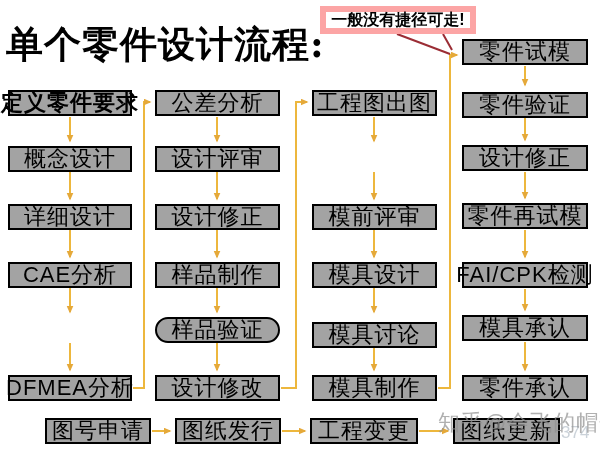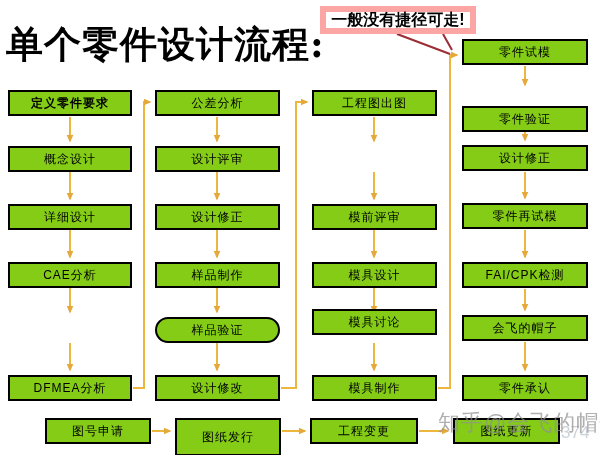--- a/index.html
+++ b/index.html
@@ -8,23 +8,23 @@
     font-family:"Liberation Sans","DejaVu Sans",sans-serif;
     padding-left:44px;
   }
   #diagram-title{
     position:absolute;left:6px;top:20px;width:340px;
     font-family:"DejaVu Serif","Liberation Serif",serif;
     font-size:37px;font-weight:bold;color:#000;letter-spacing:1px;white-space:nowrap;
     z-index:2;
   }
   .fbox{
-    position:absolute;background:#84cc16;border:2.5px solid #000;
+    position:absolute;background:#a3a3a3;border:2.5px solid #000;
     display:flex;align-items:center;justify-content:center;
-    font-size:12px;color:#000;white-space:nowrap;box-sizing:border-box;
+    font-size:22px;color:#000;white-space:nowrap;box-sizing:border-box;
     z-index:2;letter-spacing:1px;
   }
   #callout{
     position:absolute;left:320px;top:6px;width:156px;height:28px;
     background:#ffffff;border:6px solid #fca5a5;box-sizing:border-box;
     display:flex;align-items:center;justify-content:center;
     font-size:16px;font-weight:bold;color:#000;white-space:nowrap;
     z-index:3;
   }
   #arrow-layer{position:absolute;left:0;top:0;z-index:1;}
@@ -105,33 +105,33 @@
   <div class="fbox" style="left:155px;top:90px;width:125px;height:26px;">公差分析</div>
   <div class="fbox" style="left:155px;top:146px;width:125px;height:26px;">设计评审</div>
   <div class="fbox" style="left:155px;top:204px;width:125px;height:26px;">设计修正</div>
   <div class="fbox" style="left:155px;top:262px;width:125px;height:26px;">样品制作</div>
   <div class="fbox" style="left:155px;top:317px;width:125px;height:26px;border-radius:13px;">样品验证</div>
   <div class="fbox" style="left:312px;top:90px;width:125px;height:26px;">工程图出图</div>
 
   <div class="fbox" style="left:155px;top:375px;width:125px;height:26px;">设计修改</div>
   <div class="fbox" style="left:312px;top:204px;width:125px;height:26px;">模前评审</div>
   <div class="fbox" style="left:312px;top:262px;width:125px;height:26px;">模具设计</div>
-  <div class="fbox" style="left:312px;top:309px;width:125px;height:26px;">模具讨论</div>
+  <div class="fbox" style="left:312px;top:322px;width:125px;height:26px;">模具讨论</div>
   <div class="fbox" style="left:312px;top:375px;width:125px;height:26px;">模具制作</div>
 
   <div class="fbox" style="left:462px;top:39px;width:126px;height:26px;">零件试模</div>
-  <div class="fbox" style="left:462px;top:106px;width:126px;height:26px;">零件验证</div>
+  <div class="fbox" style="left:462px;top:92px;width:126px;height:26px;">零件验证</div>
   <div class="fbox" style="left:462px;top:145px;width:126px;height:26px;">设计修正</div>
   <div class="fbox" style="left:462px;top:203px;width:126px;height:26px;">零件再试模</div>
   <div class="fbox" style="left:462px;top:262px;width:126px;height:26px;">FAI/CPK检测</div>
-  <div class="fbox" style="left:462px;top:315px;width:126px;height:26px;">会飞的帽子</div>
+  <div class="fbox" style="left:462px;top:315px;width:126px;height:26px;">模具承认</div>
   <div class="fbox" style="left:462px;top:375px;width:126px;height:26px;">零件承认</div>
 
   <div class="fbox" style="left:45px;top:418px;width:106px;height:26px;">图号申请</div>
-  <div class="fbox" style="left:175px;top:418px;width:106px;height:38px;">图纸发行</div>
+  <div class="fbox" style="left:175px;top:418px;width:106px;height:26px;">图纸发行</div>
   <div class="fbox" style="left:310px;top:418px;width:108px;height:26px;">工程变更</div>
   <div class="fbox" style="left:453px;top:418px;width:107px;height:26px;">图纸更新</div>
 
   <div class="wm-csdn left">/blog.cs</div>
   <div class="wm-csdn right">374</div>
   <div class="wm-zhihu">知乎@会飞的帽子</div>
 
 </div>
 
 </body></html>

